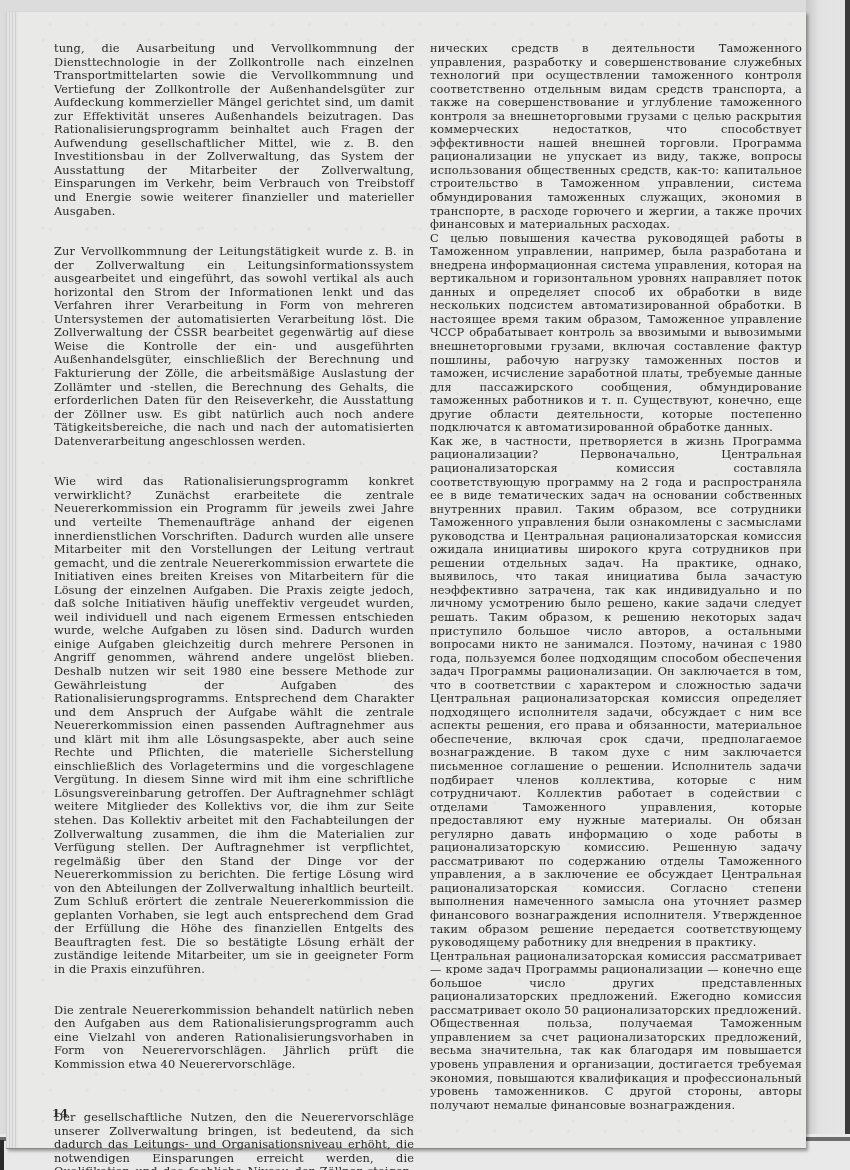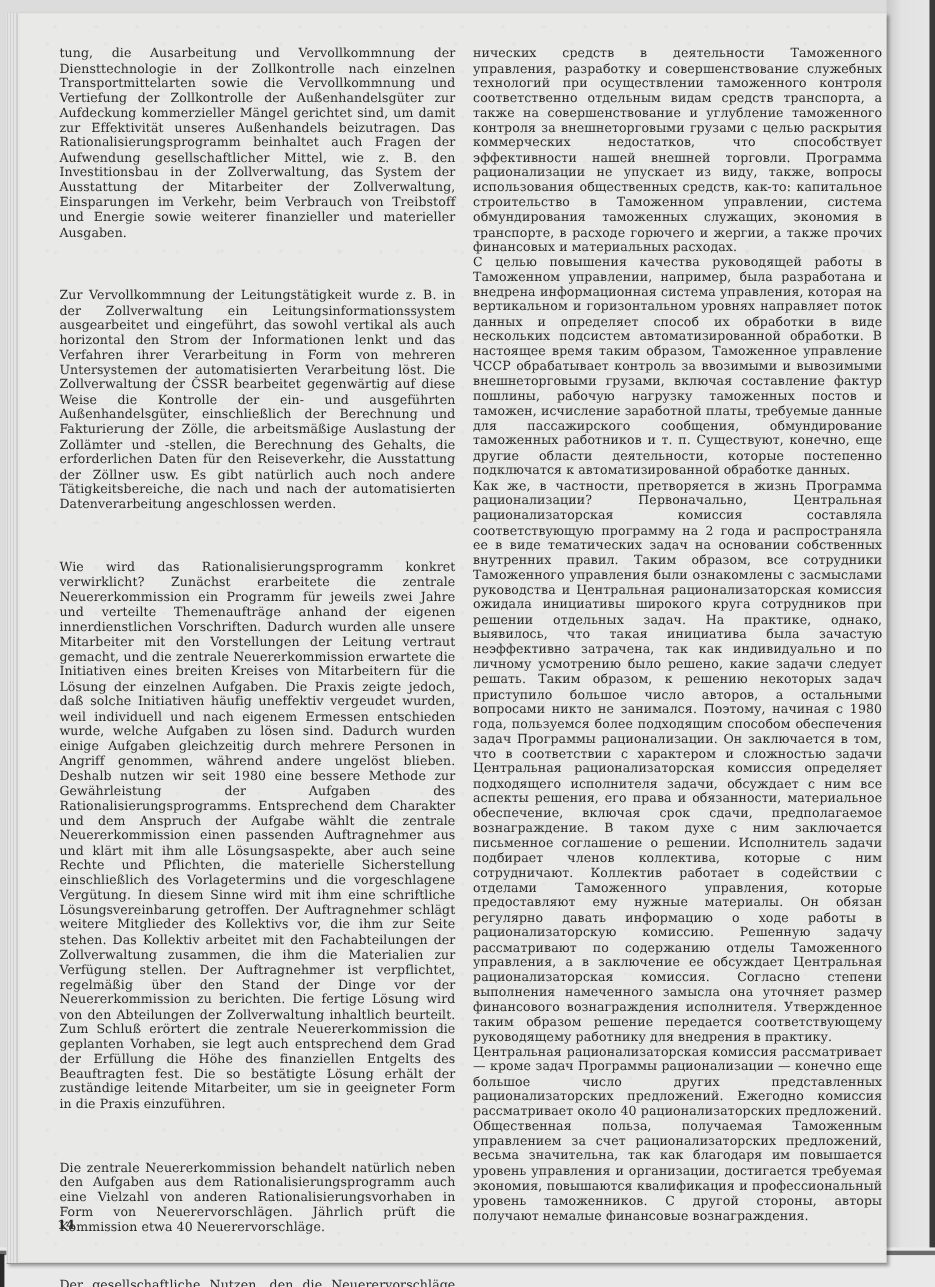--- a/index.html
+++ b/index.html
@@ -32,21 +32,21 @@
     }
     .col {
       position: absolute; color: #2a2a2a;
       font-size: 11.4px; line-height: 13.55px;
       text-align: justify; hyphens: manual;
       letter-spacing: 0.1px;
     }
     .col-de { left: 48px; top: 30px; width: 360px; }
     .col-ru { left: 424px; top: 30px; width: 372px; }
     .col p { margin: 0; }
-    .col-de p + p { margin-top: 44px; }
+    .col-de p + p { margin-top: 27px; }
     .col-de p.gap-large { margin-top: 40px; }
     .col-ru p + p { margin-top: 0; }
     .page-number {
       position: absolute; left: 46px; top: 1094px;
       font-size: 11.5px; color: #2a2a2a; font-weight: bold;
     }
   </style>
 </head>
 <body>
 
@@ -65,18 +65,18 @@
     <p>Zur Vervollkommnung der Leitungstätigkeit wurde z. B. in der Zollverwaltung ein Leitungsinformationssystem ausgearbeitet und eingeführt, das sowohl vertikal als auch horizontal den Strom der Informationen lenkt und das Verfahren ihrer Verarbeitung in Form von mehreren Untersystemen der automatisierten Verarbeitung löst. Die Zollverwaltung der ČSSR bearbeitet gegenwärtig auf diese Weise die Kontrolle der ein- und ausgeführten Außenhandelsgüter, einschließlich der Berechnung und Fakturierung der Zölle, die arbeitsmäßige Auslastung der Zollämter und -stellen, die Berechnung des Gehalts, die erforderlichen Daten für den Reiseverkehr, die Ausstattung der Zöllner usw. Es gibt natürlich auch noch andere Tätigkeitsbereiche, die nach und nach der automatisierten Datenverarbeitung angeschlossen werden.</p>
     <p>Wie wird das Rationalisierungsprogramm konkret verwirklicht? Zunächst erarbeitete die zentrale Neuererkommission ein Programm für jeweils zwei Jahre und verteilte Themenaufträge anhand der eigenen innerdienstlichen Vorschriften. Dadurch wurden alle unsere Mitarbeiter mit den Vorstellungen der Leitung vertraut gemacht, und die zentrale Neuererkommission erwartete die Initiativen eines breiten Kreises von Mitarbeitern für die Lösung der einzelnen Aufgaben. Die Praxis zeigte jedoch, daß solche Initiativen häufig uneffektiv vergeudet wurden, weil individuell und nach eigenem Ermessen entschieden wurde, welche Aufgaben zu lösen sind. Dadurch wurden einige Aufgaben gleichzeitig durch mehrere Personen in Angriff genommen, während andere ungelöst blieben. Deshalb nutzen wir seit 1980 eine bessere Methode zur Gewährleistung der Aufgaben des Rationalisierungsprogramms. Entsprechend dem Charakter und dem Anspruch der Aufgabe wählt die zentrale Neuererkommission einen passenden Auftragnehmer aus und klärt mit ihm alle Lösungsaspekte, aber auch seine Rechte und Pflichten, die materielle Sicherstellung einschließlich des Vorlagetermins und die vorgeschlagene Vergütung. In diesem Sinne wird mit ihm eine schriftliche Lösungsvereinbarung getroffen. Der Auftragnehmer schlägt weitere Mitglieder des Kollektivs vor, die ihm zur Seite stehen. Das Kollektiv arbeitet mit den Fachabteilungen der Zollverwaltung zusammen, die ihm die Materialien zur Verfügung stellen. Der Auftragnehmer ist verpflichtet, regelmäßig über den Stand der Dinge vor der Neuererkommission zu berichten. Die fertige Lösung wird von den Abteilungen der Zollverwaltung inhaltlich beurteilt. Zum Schluß erörtert die zentrale Neuererkommission die geplanten Vorhaben, sie legt auch entsprechend dem Grad der Erfüllung die Höhe des finanziellen Entgelts des Beauftragten fest. Die so bestätigte Lösung erhält der zuständige leitende Mitarbeiter, um sie in geeigneter Form in die Praxis einzuführen.</p>
     <p>Die zentrale Neuererkommission behandelt natürlich neben den Aufgaben aus dem Rationalisierungsprogramm auch eine Vielzahl von anderen Rationalisierungsvorhaben in Form von Neuerervorschlägen. Jährlich prüft die Kommission etwa 40 Neuerervorschläge.</p>
     <p class="gap-large">Der gesellschaftliche Nutzen, den die Neuerervorschläge unserer Zollverwaltung bringen, ist bedeutend, da sich dadurch das Leitungs- und Organisationsniveau erhöht, die notwendigen Einsparungen erreicht werden, die Qualifikation und das fachliche Niveau der Zöllner steigen. Andererseits erhalten die Neuerer nicht geringe finanzielle Vergütungen.</p>
   </div>
 
   <div class="col col-ru">
     <p>нических средств в деятельности Таможенного управления, разработку и совершенствование служебных технологий при осуществлении таможенного контроля соответственно отдельным видам средств транспорта, а также на совершенствование и углубление таможенного контроля за внешнеторговыми грузами с целью раскрытия коммерческих недостатков, что способствует эффективности нашей внешней торговли. Программа рационализации не упускает из виду, также, вопросы использования общественных средств, как-то: капитальное строительство в Таможенном управлении, система обмундирования таможенных служащих, экономия в транспорте, в расходе горючего и жергии, а также прочих финансовых и материальных расходах.</p>
     <p>С целью повышения качества руководящей работы в Таможенном управлении, например, была разработана и внедрена информационная система управления, которая на вертикальном и горизонтальном уровнях направляет поток данных и определяет способ их обработки в виде нескольких подсистем автоматизированной обработки. В настоящее время таким образом, Таможенное управление ЧССР обрабатывает контроль за ввозимыми и вывозимыми внешнеторговыми грузами, включая составление фактур пошлины, рабочую нагрузку таможенных постов и таможен, исчисление заработной платы, требуемые данные для пассажирского сообщения, обмундирование таможенных работников и т. п. Существуют, конечно, еще другие области деятельности, которые постепенно подключатся к автоматизированной обработке данных.</p>
     <p>Как же, в частности, претворяется в жизнь Программа рационализации? Первоначально, Центральная рационализаторская комиссия составляла соответствующую программу на 2 года и распространяла ее в виде тематических задач на основании собственных внутренних правил. Таким образом, все сотрудники Таможенного управления были ознакомлены с засмыслами руководства и Центральная рационализаторская комиссия ожидала инициативы широкого круга сотрудников при решении отдельных задач. На практике, однако, выявилось, что такая инициатива была зачастую неэффективно затрачена, так как индивидуально и по личному усмотрению было решено, какие задачи следует решать. Таким образом, к решению некоторых задач приступило большое число авторов, а остальными вопросами никто не занимался. Поэтому, начиная с 1980 года, пользуемся более подходящим способом обеспечения задач Программы рационализации. Он заключается в том, что в соответствии с характером и сложностью задачи Центральная рационализаторская комиссия определяет подходящего исполнителя задачи, обсуждает с ним все аспекты решения, его права и обязанности, материальное обеспечение, включая срок сдачи, предполагаемое вознаграждение. В таком духе с ним заключается письменное соглашение о решении. Исполнитель задачи подбирает членов коллектива, которые с ним сотрудничают. Коллектив работает в содействии с отделами Таможенного управления, которые предоставляют ему нужные материалы. Он обязан регулярно давать информацию о ходе работы в рационализаторскую комиссию. Решенную задачу рассматривают по содержанию отделы Таможенного управления, а в заключение ее обсуждает Центральная рационализаторская комиссия. Согласно степени выполнения намеченного замысла она уточняет размер финансового вознаграждения исполнителя. Утвержденное таким образом решение передается соответствующему руководящему работнику для внедрения в практику.</p>
-    <p>Центральная рационализаторская комиссия рассматривает — кроме задач Программы рационализации — конечно еще большое число других представленных рационализаторских предложений. Ежегодно комиссия рассматривает около 40 рационализаторских предложений.</p>
+    <p>Центральная рационализаторская комиссия рассматривает — кроме задач Программы рационализации — конечно еще большое число других представленных рационализаторских предложений. Ежегодно комиссия рассматривает около 50 рационализаторских предложений.</p>
     <p>Общественная польза, получаемая Таможенным управлением за счет рационализаторских предложений, весьма значительна, так как благодаря им повышается уровень управления и организации, достигается требуемая экономия, повышаются квалификация и профессиональный уровень таможенников. С другой стороны, авторы получают немалые финансовые вознаграждения.</p>
   </div>
 
   <div class="page-number">14</div>
 </div>
 
 </body></html>

